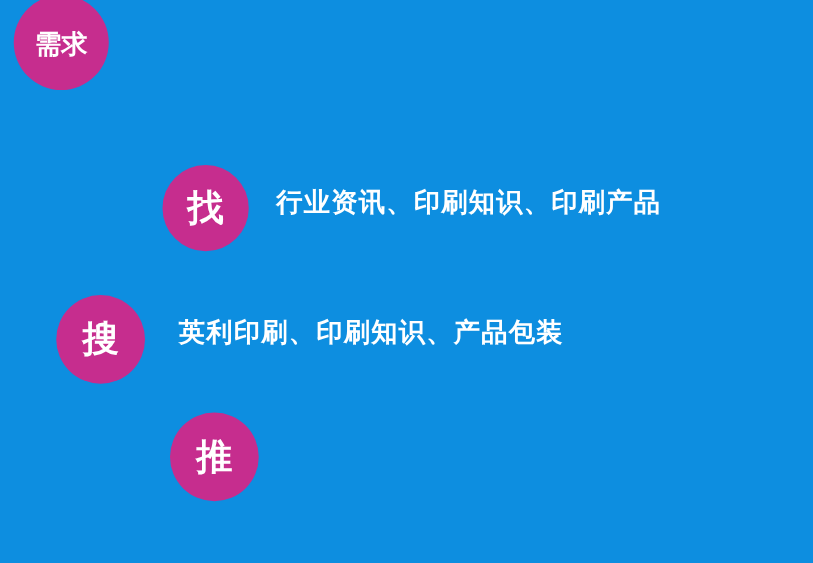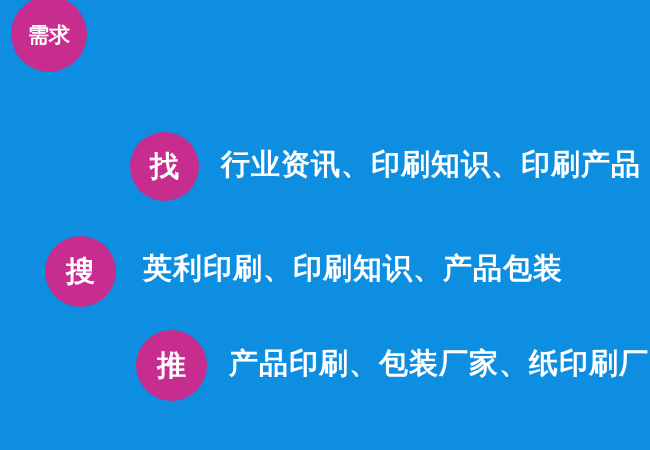--- a/index.html
+++ b/index.html
@@ -77,23 +77,23 @@
     top: 330px;
     width: 71px;
     height: 71px;
   }
   #badge-3 .badge-label { font-size: 29px; }
 
   
   .phrase {
     position: absolute;
     color: #ffffff;
-    font-family: Liberation Mono, monospace;
+    font-family: Liberation Serif, serif;
     font-weight: bold;
-    font-size: 29px;
+    font-size: 21px;
     line-height: 1;
     white-space: nowrap;
     letter-spacing: 1px;
   }
   #phrase-0 { left: 221px; top: 152px; }
   #phrase-1 { left: 143px; top: 256px; }
   #phrase-2 { left: 229px; top: 351px; }
 </style>
 </head>
 <body>
@@ -110,15 +110,14 @@
   <div id="phrase-0" class="phrase" style="color: rgb(255, 255, 255);">行业资讯、印刷知识、印刷产品</div>
 
   <div id="badge-2" class="badge" style="background: rgb(198, 45, 142);">
     <span class="badge-label" style="color: rgb(255, 255, 255);">搜</span>
   </div>
   <div id="phrase-1" class="phrase" style="color: rgb(255, 255, 255);">英利印刷、印刷知识、产品包装</div>
 
   <div id="badge-3" class="badge" style="background: rgb(198, 45, 142);">
     <span class="badge-label" style="color: rgb(255, 255, 255);">推</span>
   </div>
-  <div id="phrase-2" class="phrase" style="color: rgb(255, 255, 255);">产品印刷、包装厂家、纸印刷厂</div>
 
 </div>
 
 </body></html>

